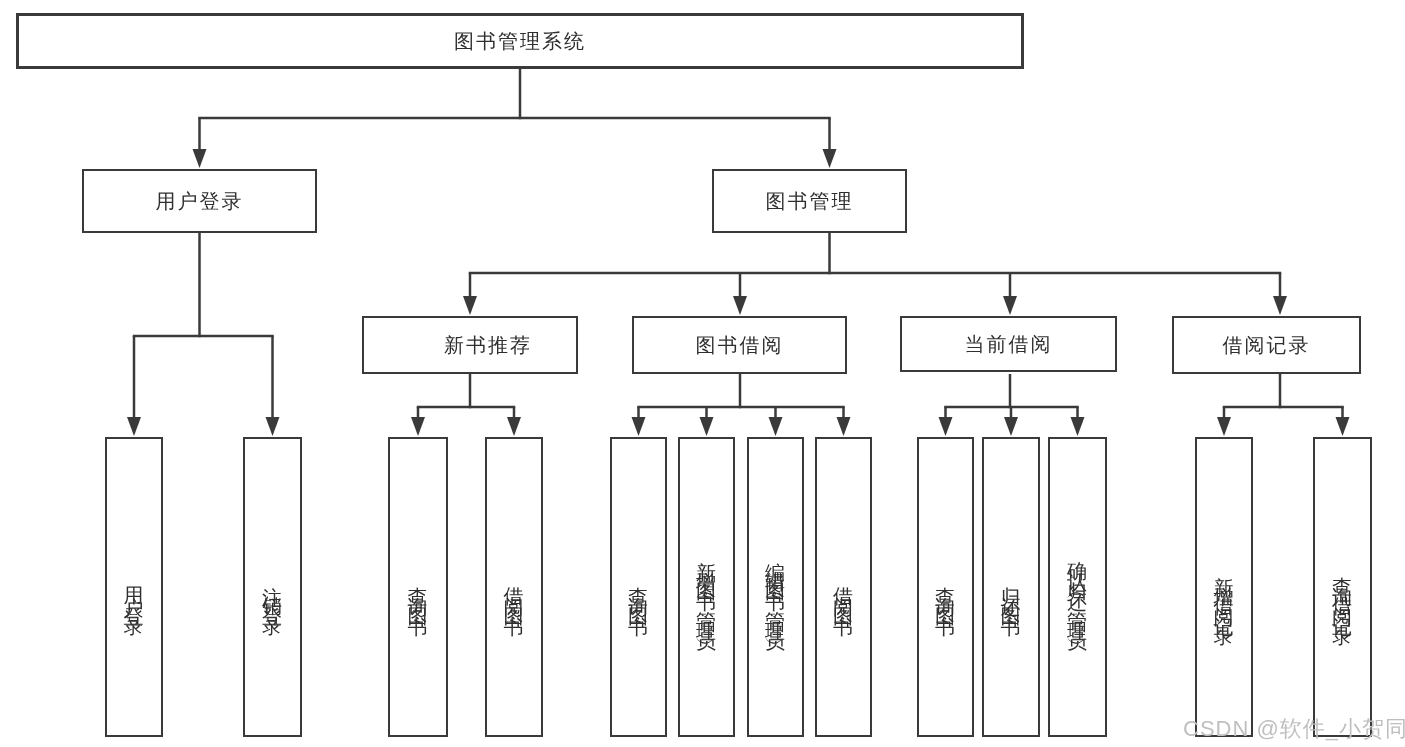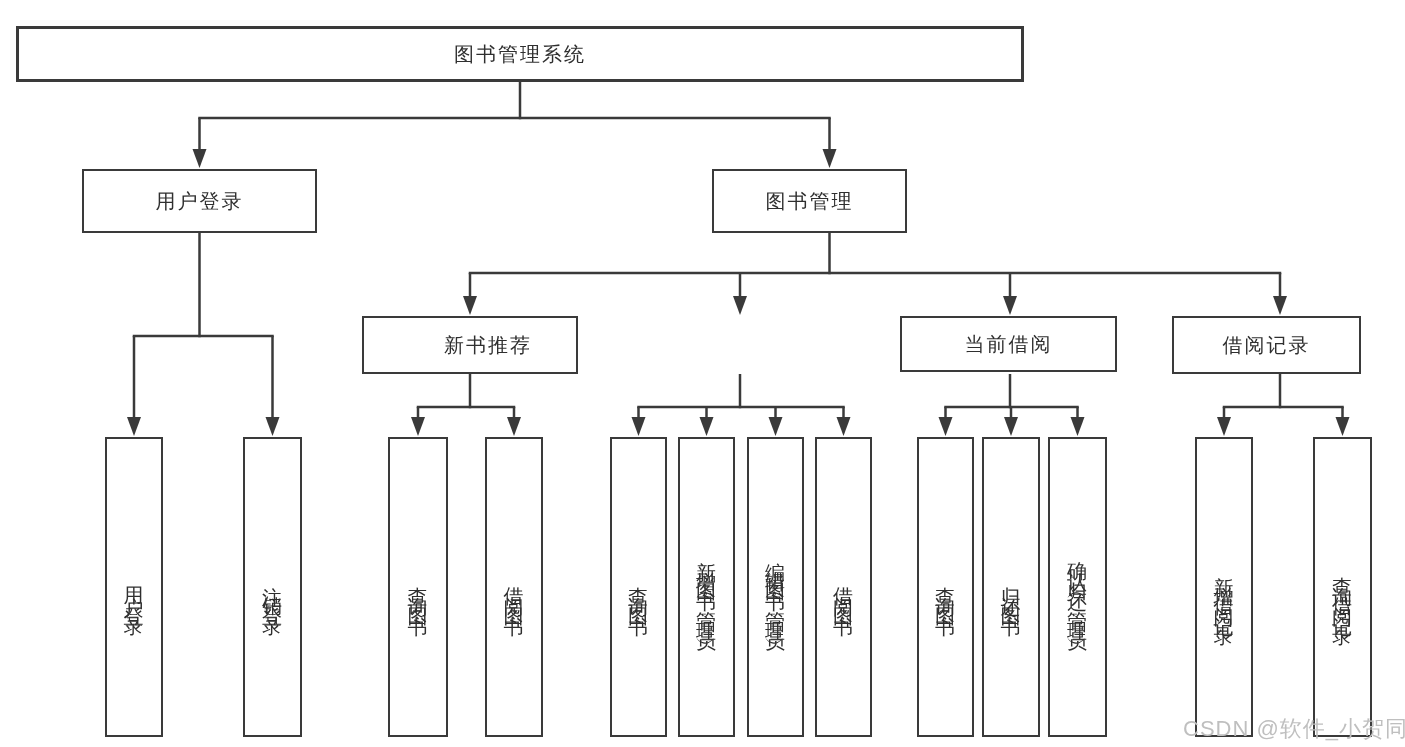--- a/index.html
+++ b/index.html
@@ -31,21 +31,21 @@
     background: var(--bg);
     border: 2.5px solid var(--line);
     color: var(--text);
     display: flex;
     align-items: center;
     justify-content: center;
     z-index: 2;
     font-size: 20px;
     letter-spacing: 2px;
   }
-  .root-node { border-width: 3px; margin-top: 13px; }
+  .root-node { border-width: 3px; }
   .vbox {
     writing-mode: vertical-rl;
     letter-spacing: 10px;
     line-height: 1;
     width: 58px;
     height: 300px;
     top: 437px;
     padding-top: 8px;
   }
   .watermark {
@@ -125,20 +125,21 @@
     <line class="cline" x1="1342.5" y1="407" x2="1342.5" y2="420"></line>
     <polygon class="carrow" points="1335.5,417 1349.5,417 1342.5,436"></polygon>
   </svg>
 
   <div class="node root-node" style="left:16px; top:13px; width:1008px; height:56px;">图书管理系统</div>
 
   <div class="node" style="left:82px; top:169px; width:235px; height:64px;">用户登录</div>
   <div class="node" style="left:712px; top:169px; width:195px; height:64px;">图书管理</div>
 
   <div class="node" style="left:362px; top:316px; width:216px; height:58px;padding-left:36px;">新书推荐</div>
+  <div class="node" style="left:632px; top:316px; width:215px; height:58px;">图书借阅</div>
   <div class="node" style="left:900px; top:316px; width:217px; height:56px;">当前借阅</div>
   <div class="node" style="left:1172px; top:316px; width:189px; height:58px;">借阅记录</div>
 
   <div class="node vbox" style="left:105px;">用户登录</div>
   <div class="node vbox" style="left:243px; width:59px;">注销登录</div>
 
   <div class="node vbox" style="left:388px; width:60px;">查询图书</div>
   <div class="node vbox" style="left:485px;">借阅图书</div>
 
   <div class="node vbox" style="left:610px; width:57px;">查询图书</div>

